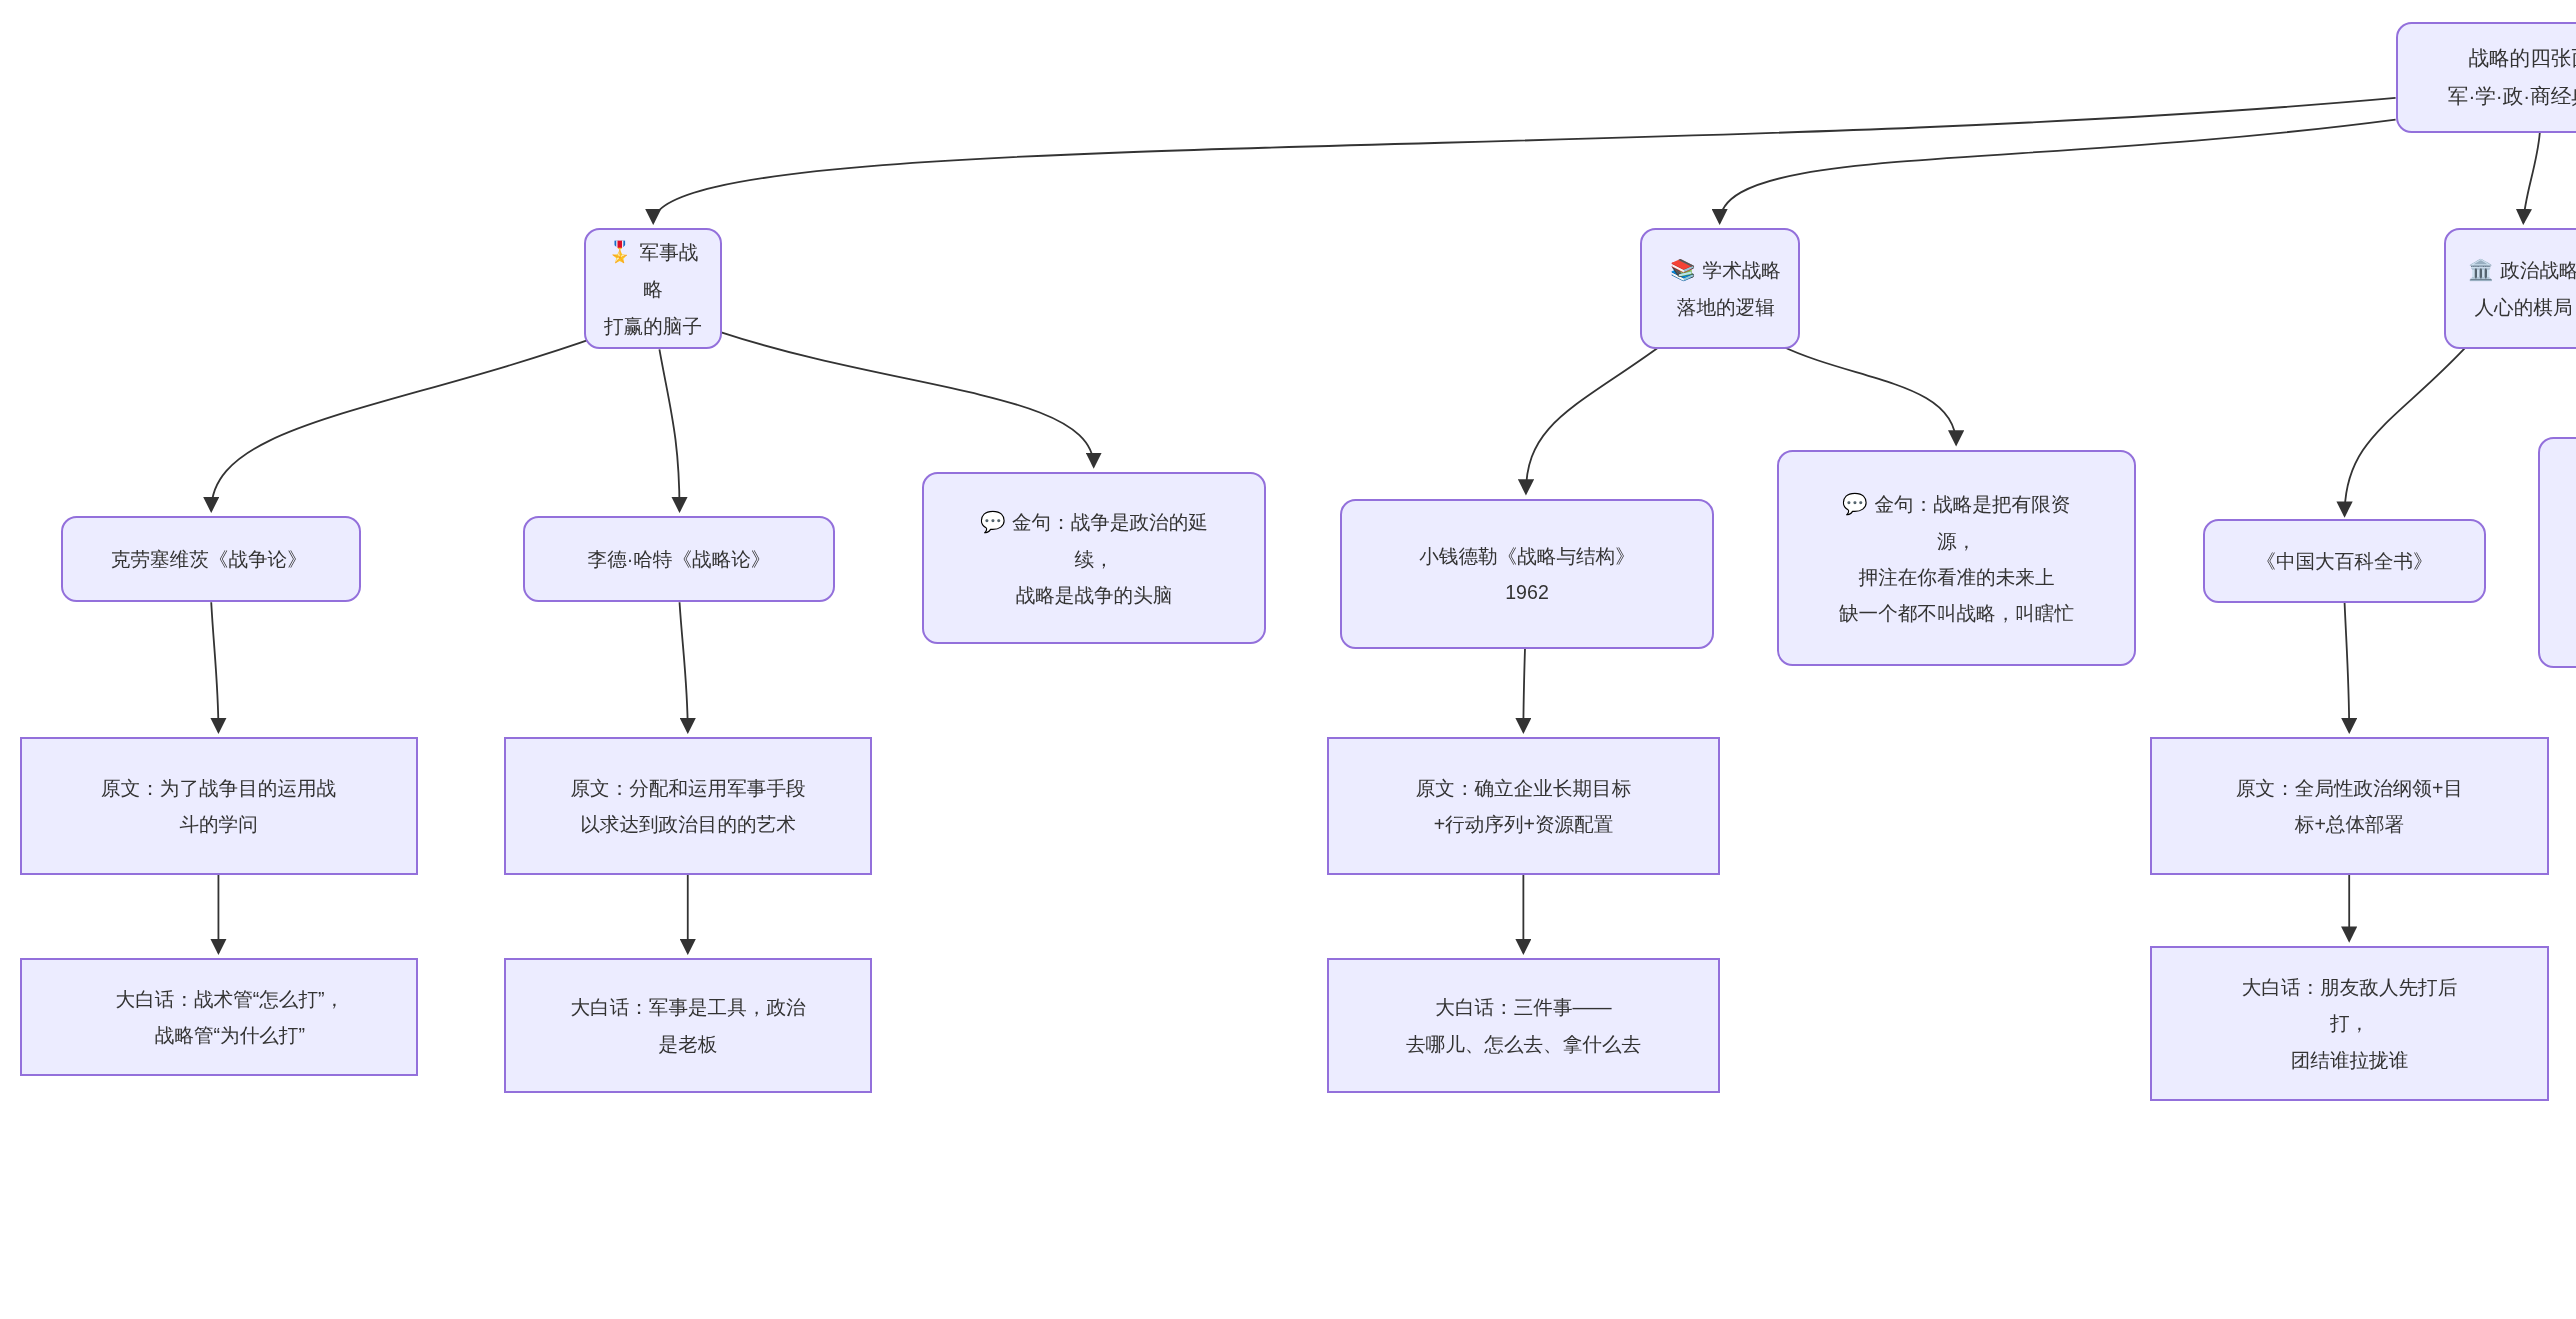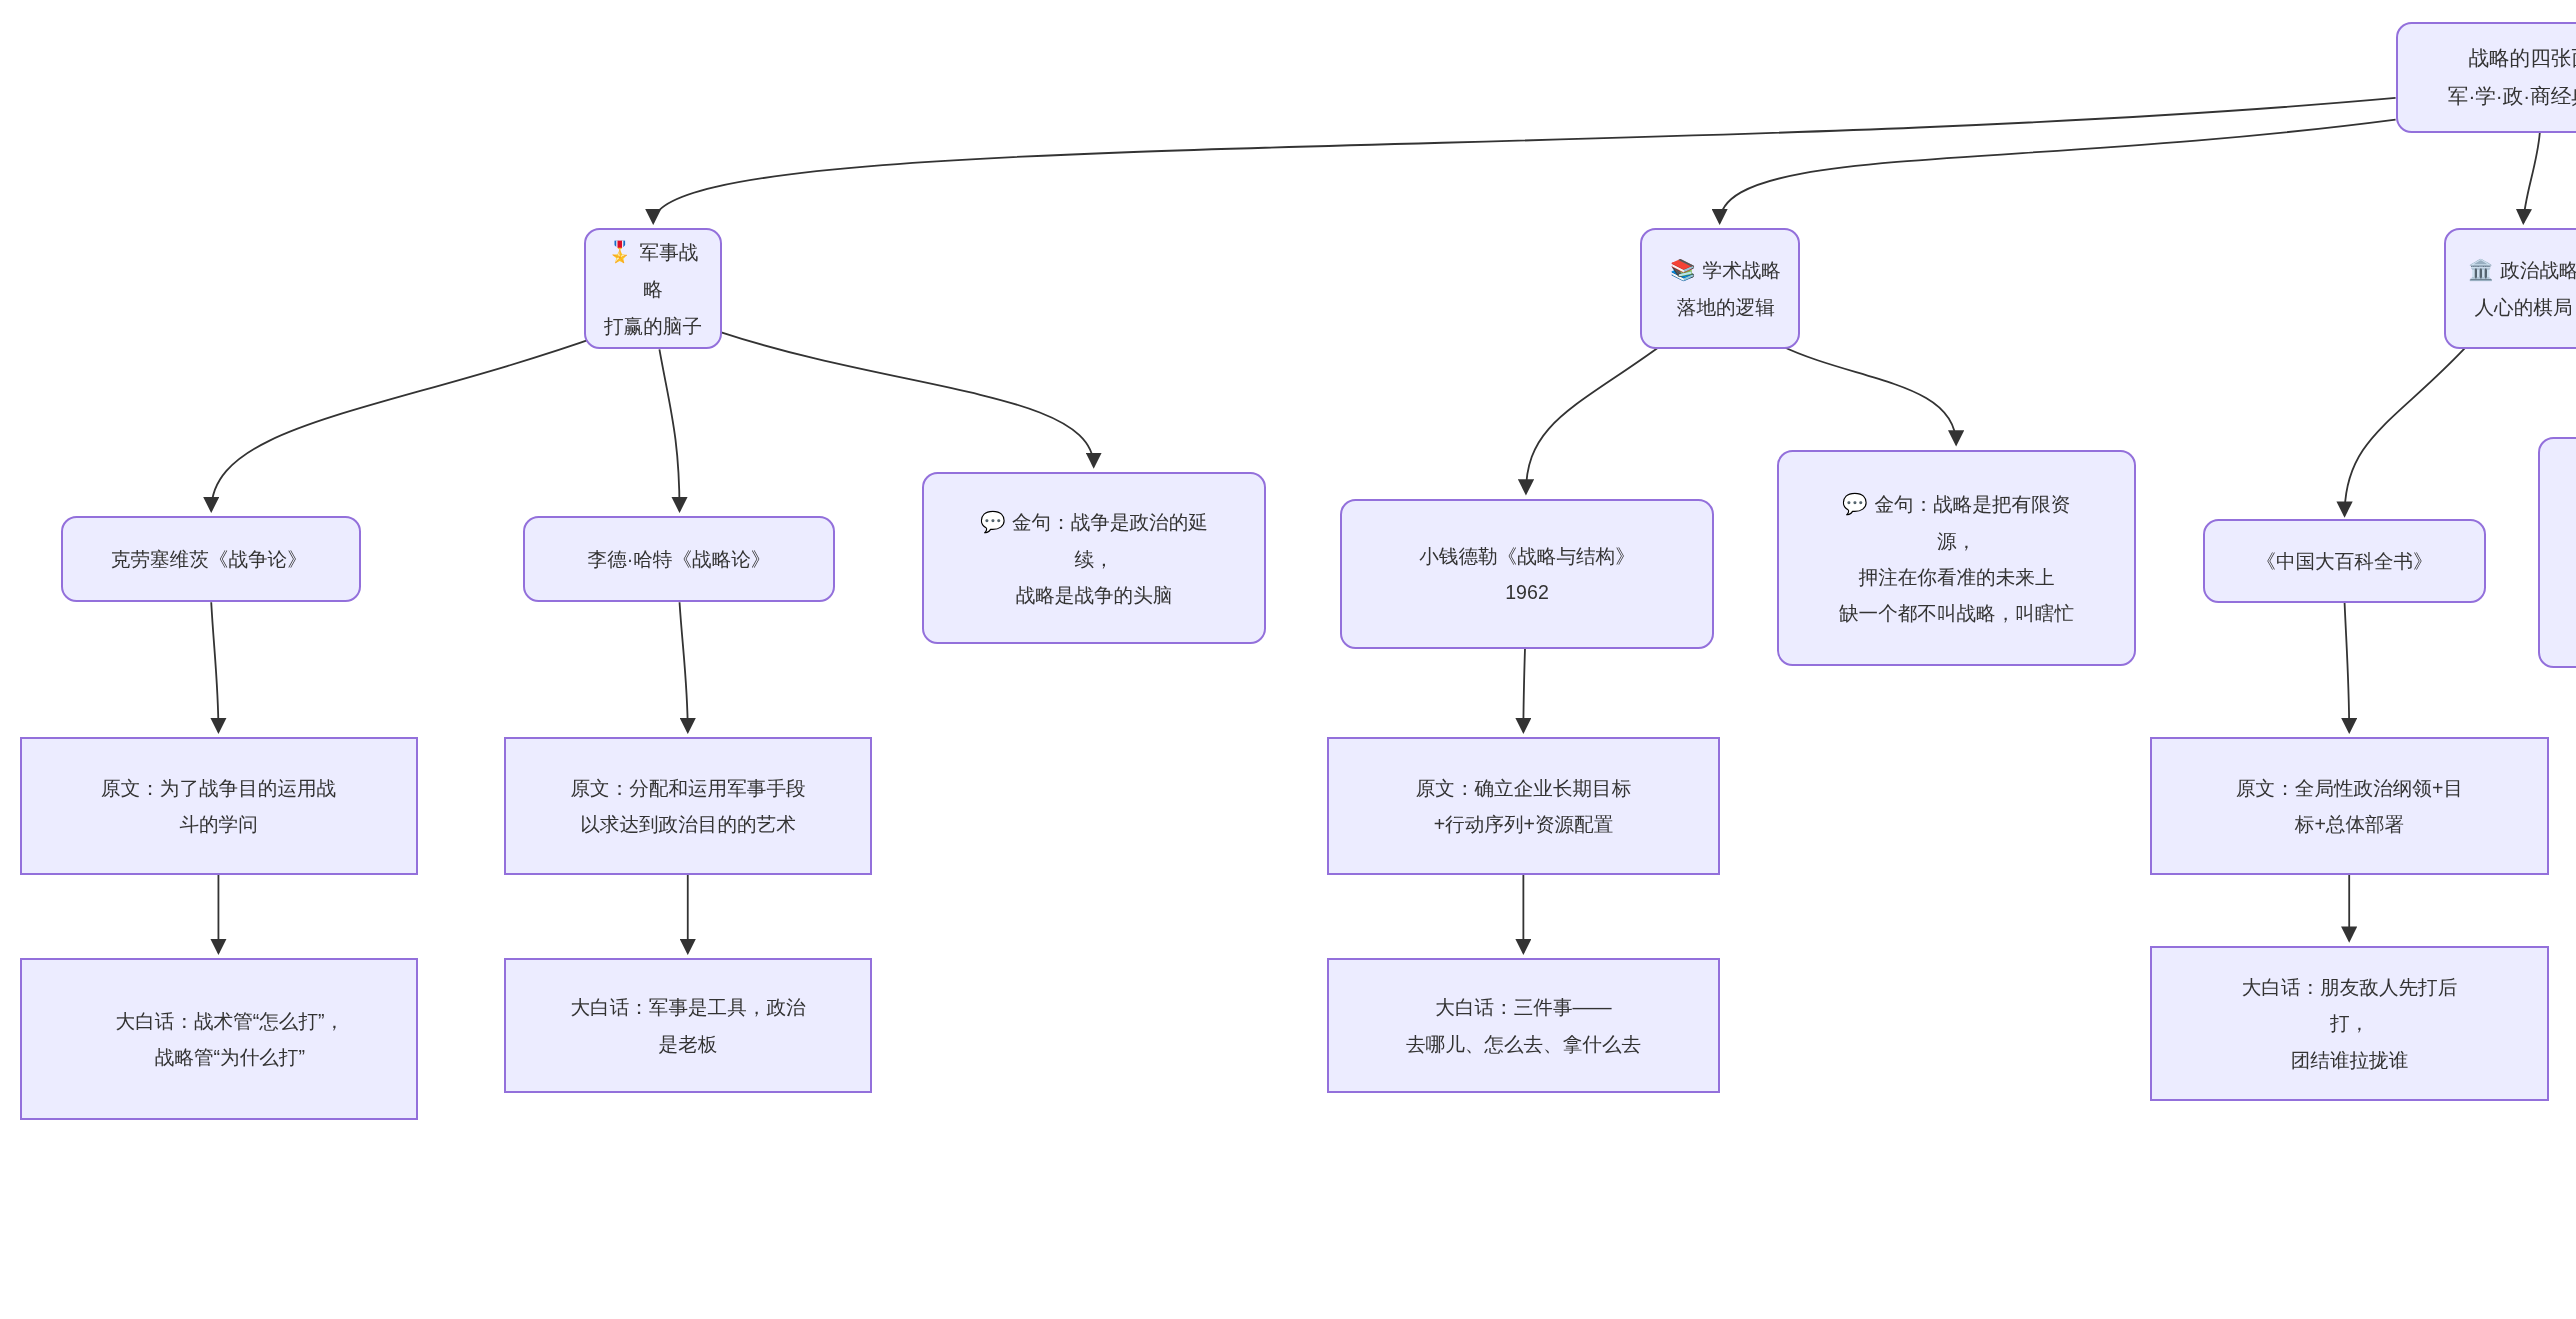--- a/index.html
+++ b/index.html
@@ -134,21 +134,21 @@
   </div>
   <div class="node rect" style="left:1327px;top:737px;width:393px;height:138px;">
     <span class="lbl"><span class="txt">原文：确立企业长期目标
 +行动序列+资源配置</span></span>
   </div>
   <div class="node rect" style="left:2150px;top:737px;width:399px;height:138px;">
     <span class="lbl"><span class="txt">原文：全局性政治纲领+目
 标+总体部署</span></span>
   </div>
 
-  <div class="node rect" style="left:19.6px;top:958px;width:398px;height:162px;padding-left:35px;">
+  <div class="node rect" style="left:19.6px;top:958px;width:398px;height:118px;padding-left:35px;">
     <span class="lbl"><span class="txt">大白话：战术管“怎么打”，
 战略管“为什么打”</span></span>
   </div>
   <div class="node rect" style="left:504px;top:958px;width:368px;height:135px;">
     <span class="lbl"><span class="txt">大白话：军事是工具，政治
 是老板</span></span>
   </div>
   <div class="node rect" style="left:1327px;top:958px;width:393px;height:135px;">
     <span class="lbl"><span class="txt">大白话：三件事——
 去哪儿、怎么去、拿什么去</span></span>

